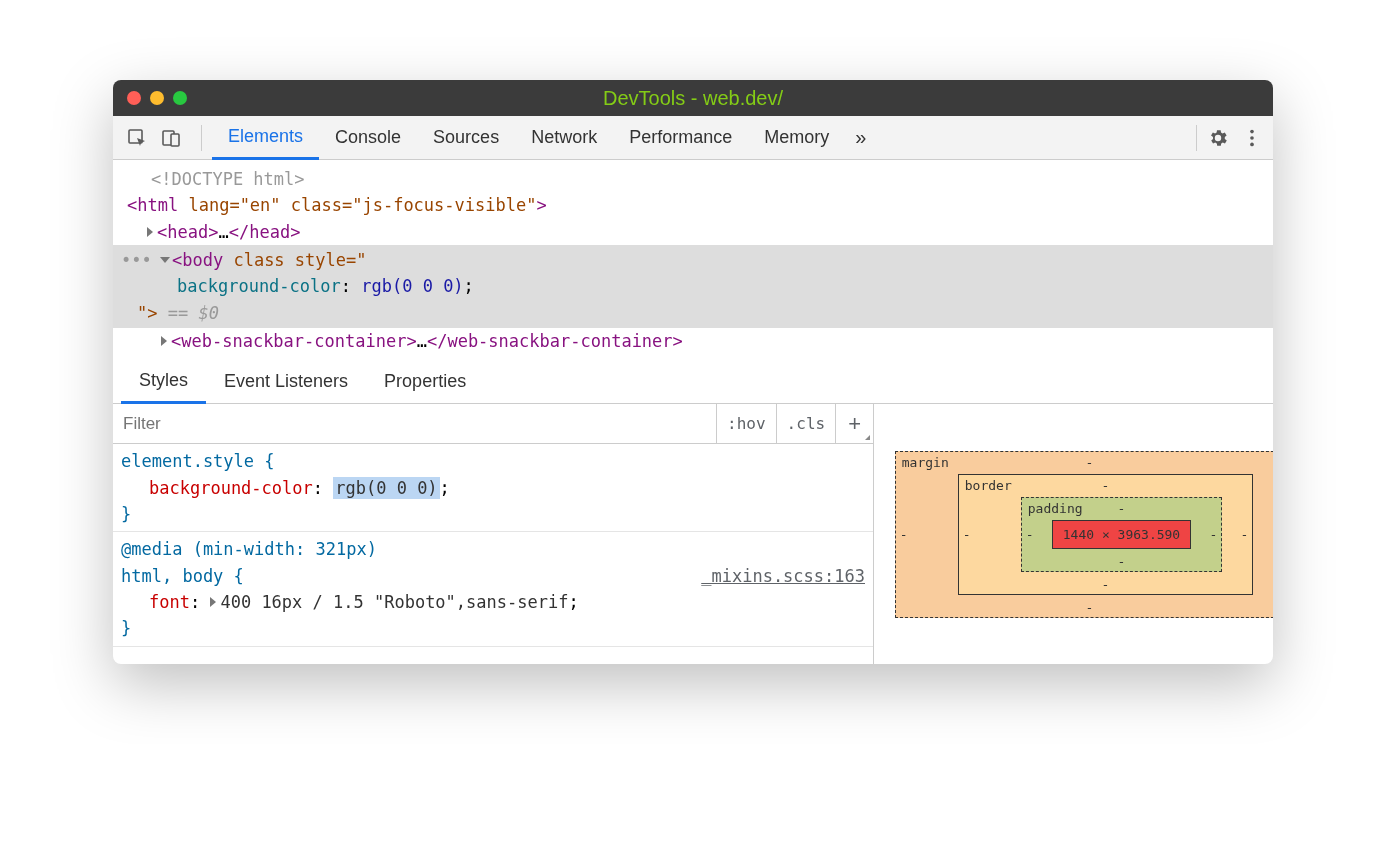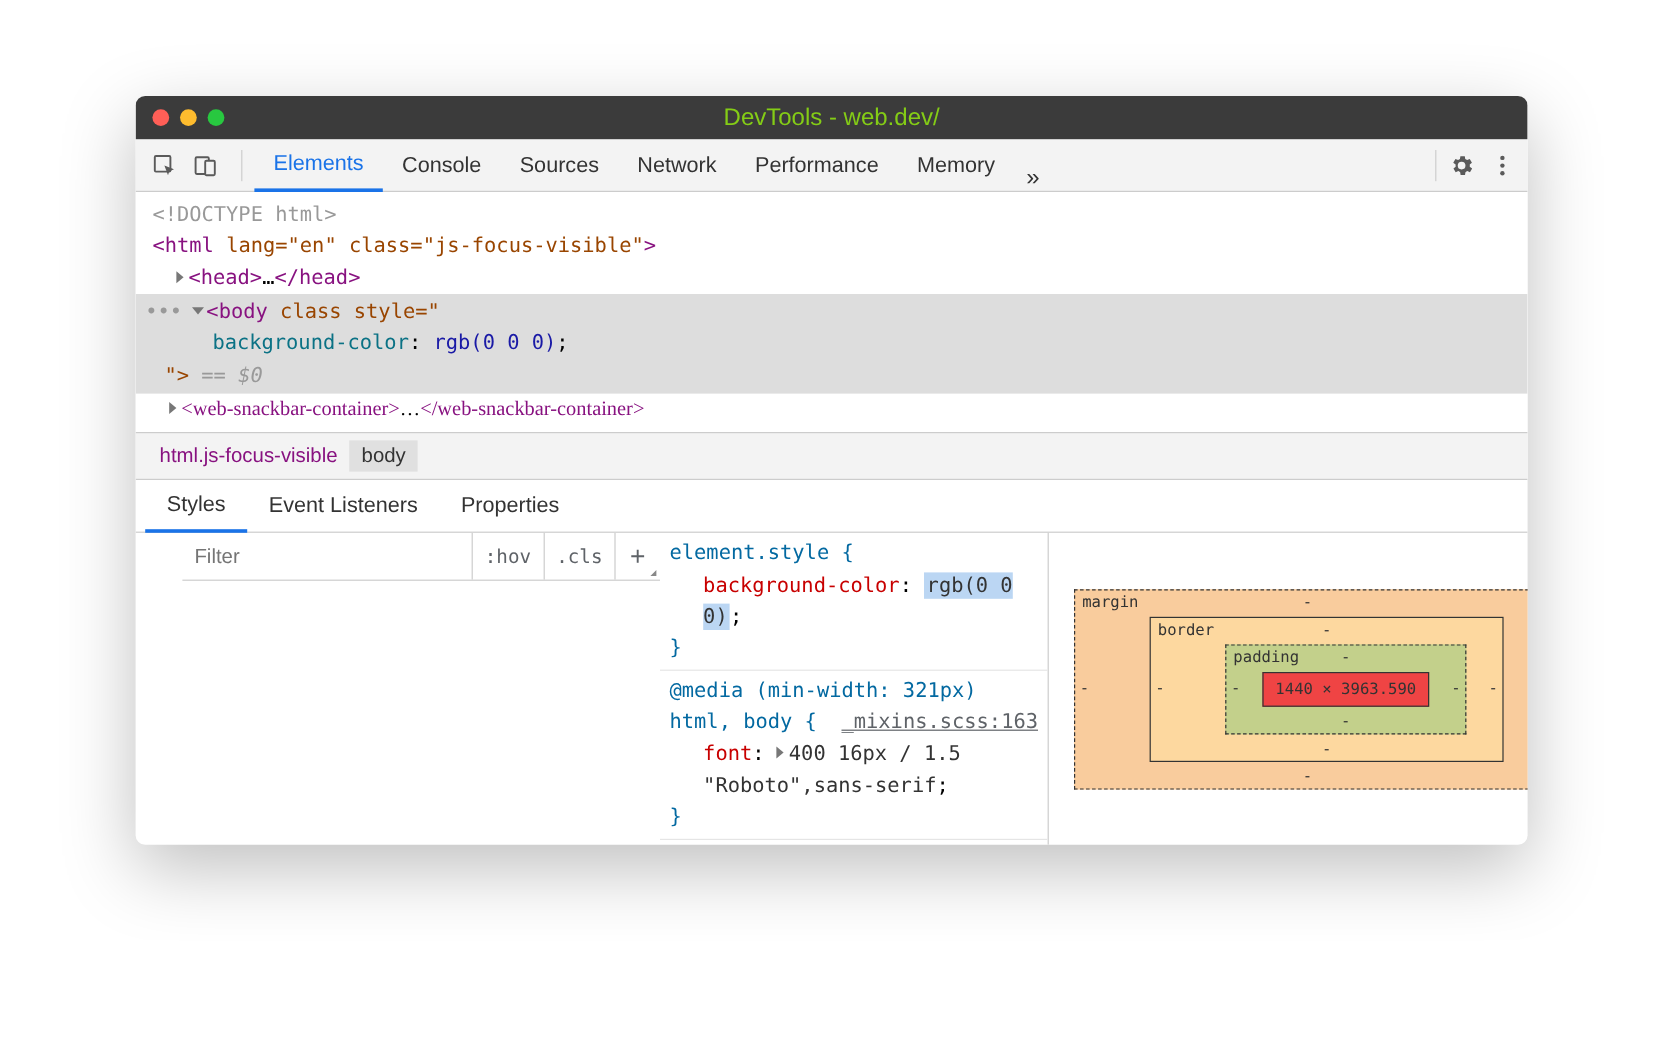--- a/index.html
+++ b/index.html
@@ -8,49 +8,49 @@
 .titlebar { background: #3b3b3b; height: 36px; display: flex; align-items: center; padding: 0 14px; position: relative; }
 .traffic { display: flex; gap: 9px; }
 .dot { width: 14px; height: 14px; border-radius: 50%; }
 .dot.red { background: #ff5f57; }
 .dot.yellow { background: #febc2e; }
 .dot.green { background: #28c840; }
 .titlebar-title { position: absolute; left: 50%; transform: translateX(-50%); color: #84cc16; font-size: 20px; }
 .toolbar { background: #f3f3f3; border-bottom: 1px solid #ccc; display: flex; align-items: center; height: 44px; padding: 0 10px; }
 .tool-icon { width: 28px; height: 28px; display: flex; align-items: center; justify-content: center; color: #5a5a5a; margin-right: 6px; cursor: pointer; }
 .tool-sep { width: 1px; height: 26px; background: #ccc; margin: 0 10px; }
-.tabs { display: flex; align-items: flex-end; flex: 1; }
+.tabs { display: flex; align-items: center; flex: 1; }
 .tab { padding: 0 16px; height: 44px; display: flex; align-items: center; font-size: 18px; color: #333; cursor: pointer; }
 .tab.active { color: #1a73e8; border-bottom: 3px solid #1a73e8; }
 .more-tabs { font-size: 20px; color: #333; padding: 0 10px; cursor: pointer; }
 .toolbar-right { display: flex; align-items: center; gap: 12px; }
 .gear, .kebab { width: 22px; height: 22px; cursor: pointer; color: #5a5a5a; }
 .dom-tree { font-family: Menlo, Consolas, monospace; font-size: 17px; line-height: 1.55; background: #fff; padding: 6px 0; }
 .dom-line { padding: 0 14px; white-space: pre; }
 .dom-line.indent1 { padding-left: 34px; }
-.dom-line.indent2 { padding-left: 28px; font-family: Liberation Serif, serif; }
+.dom-line.indent2 { padding-left: 48px; }
 .dom-selected { background: #ddd; padding: 2px 14px 2px 8px; position: relative; }
 .dom-selected .ellips { color: #999; }
 .triangle { display: inline-block; width: 0; height: 0; border-left: 6px solid #777; border-top: 5px solid transparent; border-bottom: 5px solid transparent; margin-right: 4px; vertical-align: 1px; }
 .triangle.down { transform: rotate(90deg); }
-.c-doctype { color: #999; }
+.c-doctype { color: #999; margin-left: 24px; }
 .c-tag { color: #881280; }
 .c-attr { color: #994500; }
 .c-val { color: #1a1aa6; }
 .c-prop { color: #0b7285; }
 .c-dim { color: #999; font-style: italic; }
 .breadcrumb { background: #f3f3f3; border-top: 1px solid #ccc; border-bottom: 1px solid #ccc; padding: 6px 10px; display: flex; gap: 0; font-size: 17px; }
 .crumb { padding: 3px 10px; cursor: pointer; }
 .crumb.first { color: #881280; }
 .crumb.active { background: #e0e0e0; color: #333; }
 .sub-tabs { border-bottom: 1px solid #ccc; display: flex; align-items: center; height: 44px; padding: 0 8px; font-size: 18px; }
 .sub-tab { padding: 0 18px; height: 44px; display: flex; align-items: center; color: #333; cursor: pointer; }
 .sub-tab.active { color: #333; border-bottom: 3px solid #1a73e8; }
 .styles-area { display: flex; height: 260px; }
-.styles-left { flex: 1; display: flex; flex-direction: row; overflow: hidden; padding-left: 39px; }
+.styles-left { flex: 1; display: flex; flex-direction: column; overflow: hidden; }
 .filter-row { display: flex; align-items: center; border-bottom: 1px solid #ccc; height: 40px; }
 .filter-input { flex: 1; border: none; padding: 0 10px; font-size: 17px; outline: none; background: transparent; }
 .filter-btn { font-family: Menlo, Consolas, monospace; padding: 0 10px; font-size: 16px; border-left: 1px solid #ccc; height: 100%; display: flex; align-items: center; cursor: pointer; color: #5f6368;}
 .filter-plus { font-size: 22px; color: #5f6368; padding: 0 12px; border-left: 1px solid #ccc; height: 100%; display: flex; align-items: center; cursor: pointer; position: relative;}
 .filter-plus::after { content:''; position:absolute; right:3px; bottom:3px; border-right:5px solid #888; border-top:5px solid transparent;}
 .rules { flex: 1; overflow: hidden; font-family: Menlo, Consolas, monospace; font-size: 17px; line-height: 1.55; }
 .rule-block { padding: 4px 8px; border-bottom: 1px solid #e5e5e5; }
 .rule-selector { color: #0369a1; }
 .rule-prop { padding-left: 28px; }
 .rule-prop .pname { color: #c80000; }
@@ -131,24 +131,20 @@
     <div class="dom-line"><span class="c-tag">&lt;<span>html</span></span> <span class="c-attr">lang="en" class="js-focus-visible"</span><span class="c-tag">&gt;</span></div>
     <div class="dom-line indent1"><span class="triangle"></span><span class="c-tag">&lt;<span>head</span>&gt;</span><span>…</span><span class="c-tag">&lt;/<span>head</span>&gt;</span></div>
     <div class="dom-selected">
       <span class="ellips">•••</span> <span class="triangle down"></span><span class="c-tag">&lt;<span>body</span></span> <span class="c-attr">class style="</span><br>
       <span style="padding-left:56px"></span><span class="c-prop">background-color</span>: <span class="c-val">rgb(0 0 0)</span>;<br>
       <span style="padding-left:16px"></span><span class="c-attr">"&gt;</span> <span class="c-dim">== $0</span>
     </div>
     <div class="dom-line indent2"><span class="triangle"></span><span class="c-tag">&lt;<span>web-snackbar-container</span>&gt;</span><span>…</span><span class="c-tag">&lt;/<span>web-snackbar-container</span>&gt;</span></div>
   </div>
 
-  <div class="breadcrumb">
-    <div class="crumb first">html.js-focus-visible</div>
-    <div class="crumb active">body</div>
-  </div>
 
   <div class="sub-tabs">
     <div class="sub-tab active">Styles</div>
     <div class="sub-tab">Event Listeners</div>
     <div class="sub-tab">Properties</div>
   </div>
 
   <div class="styles-area">
     <div class="styles-left">
       <div class="filter-row">

